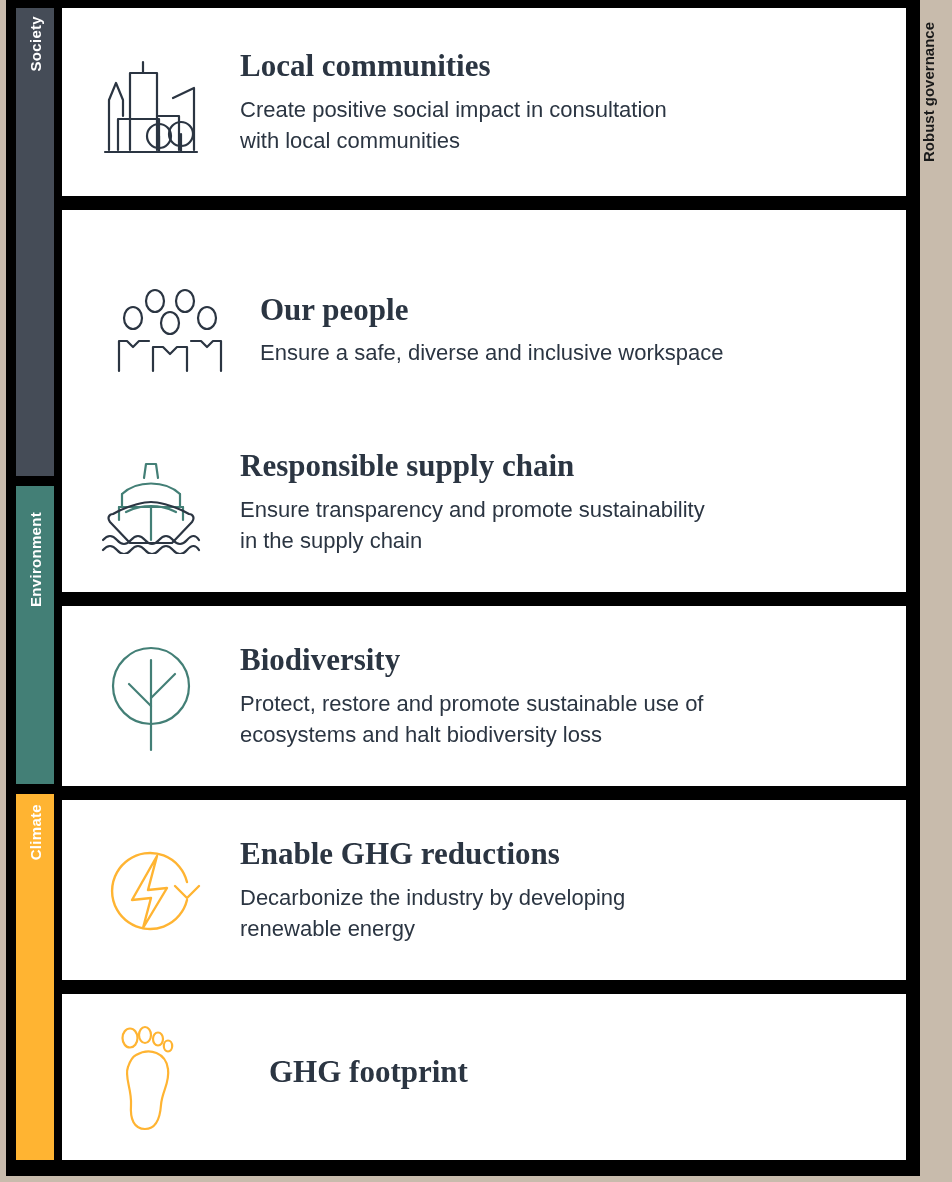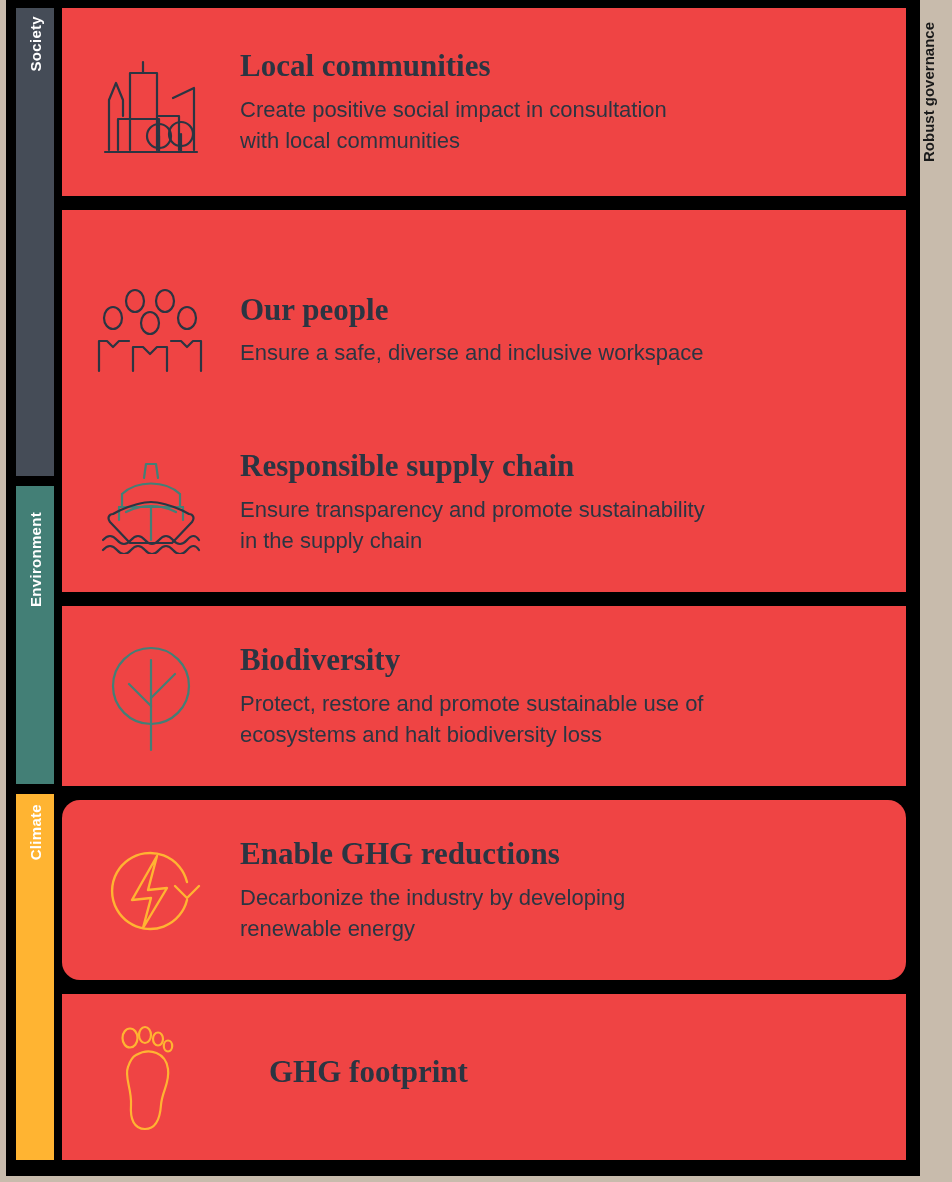--- a/index.html
+++ b/index.html
@@ -112,21 +112,21 @@
     position: absolute;
     left: 62px;
     top: 8px;
     width: 844px;
     height: 1152px;
   }
   .card {
     position: absolute;
     left: 0;
     width: 844px;
-    background: #ef4444;
+    background: #ffffff;
     display: flex;
     align-items: center;
     box-sizing: border-box;
   }
   .card-icon {
     width: 178px;
     min-width: 178px;
     display: flex;
     align-items: center;
     justify-content: center;
@@ -146,24 +146,24 @@
     font-family: "Liberation Sans", sans-serif;
     font-size: 22px;
     color: #2b3542;
     line-height: 1.42;
     margin: 0;
     white-space: pre-line;
   }
 
   
   .card-0 { top: 0px;    height: 188px; }
-  .card-1 { top: 202px;  height: 240px; }
+  .card-1 { top: 202px;  height: 240px; padding-left: 20px; }
   .card-2 { top: 404px;  height: 180px; }
   .card-3 { top: 598px;  height: 180px; }
-  .card-4 { top: 792px;  height: 180px; border-radius: 18px; }
+  .card-4 { top: 792px;  height: 180px; }
   .card-5 { top: 986px;  height: 166px; gap: 29px; }
 
   .icon-svg { display: block; }
 </style>
 </head>
 <body>
 
 <div class="infographic">
 
   <div class="black-panel"></div>

